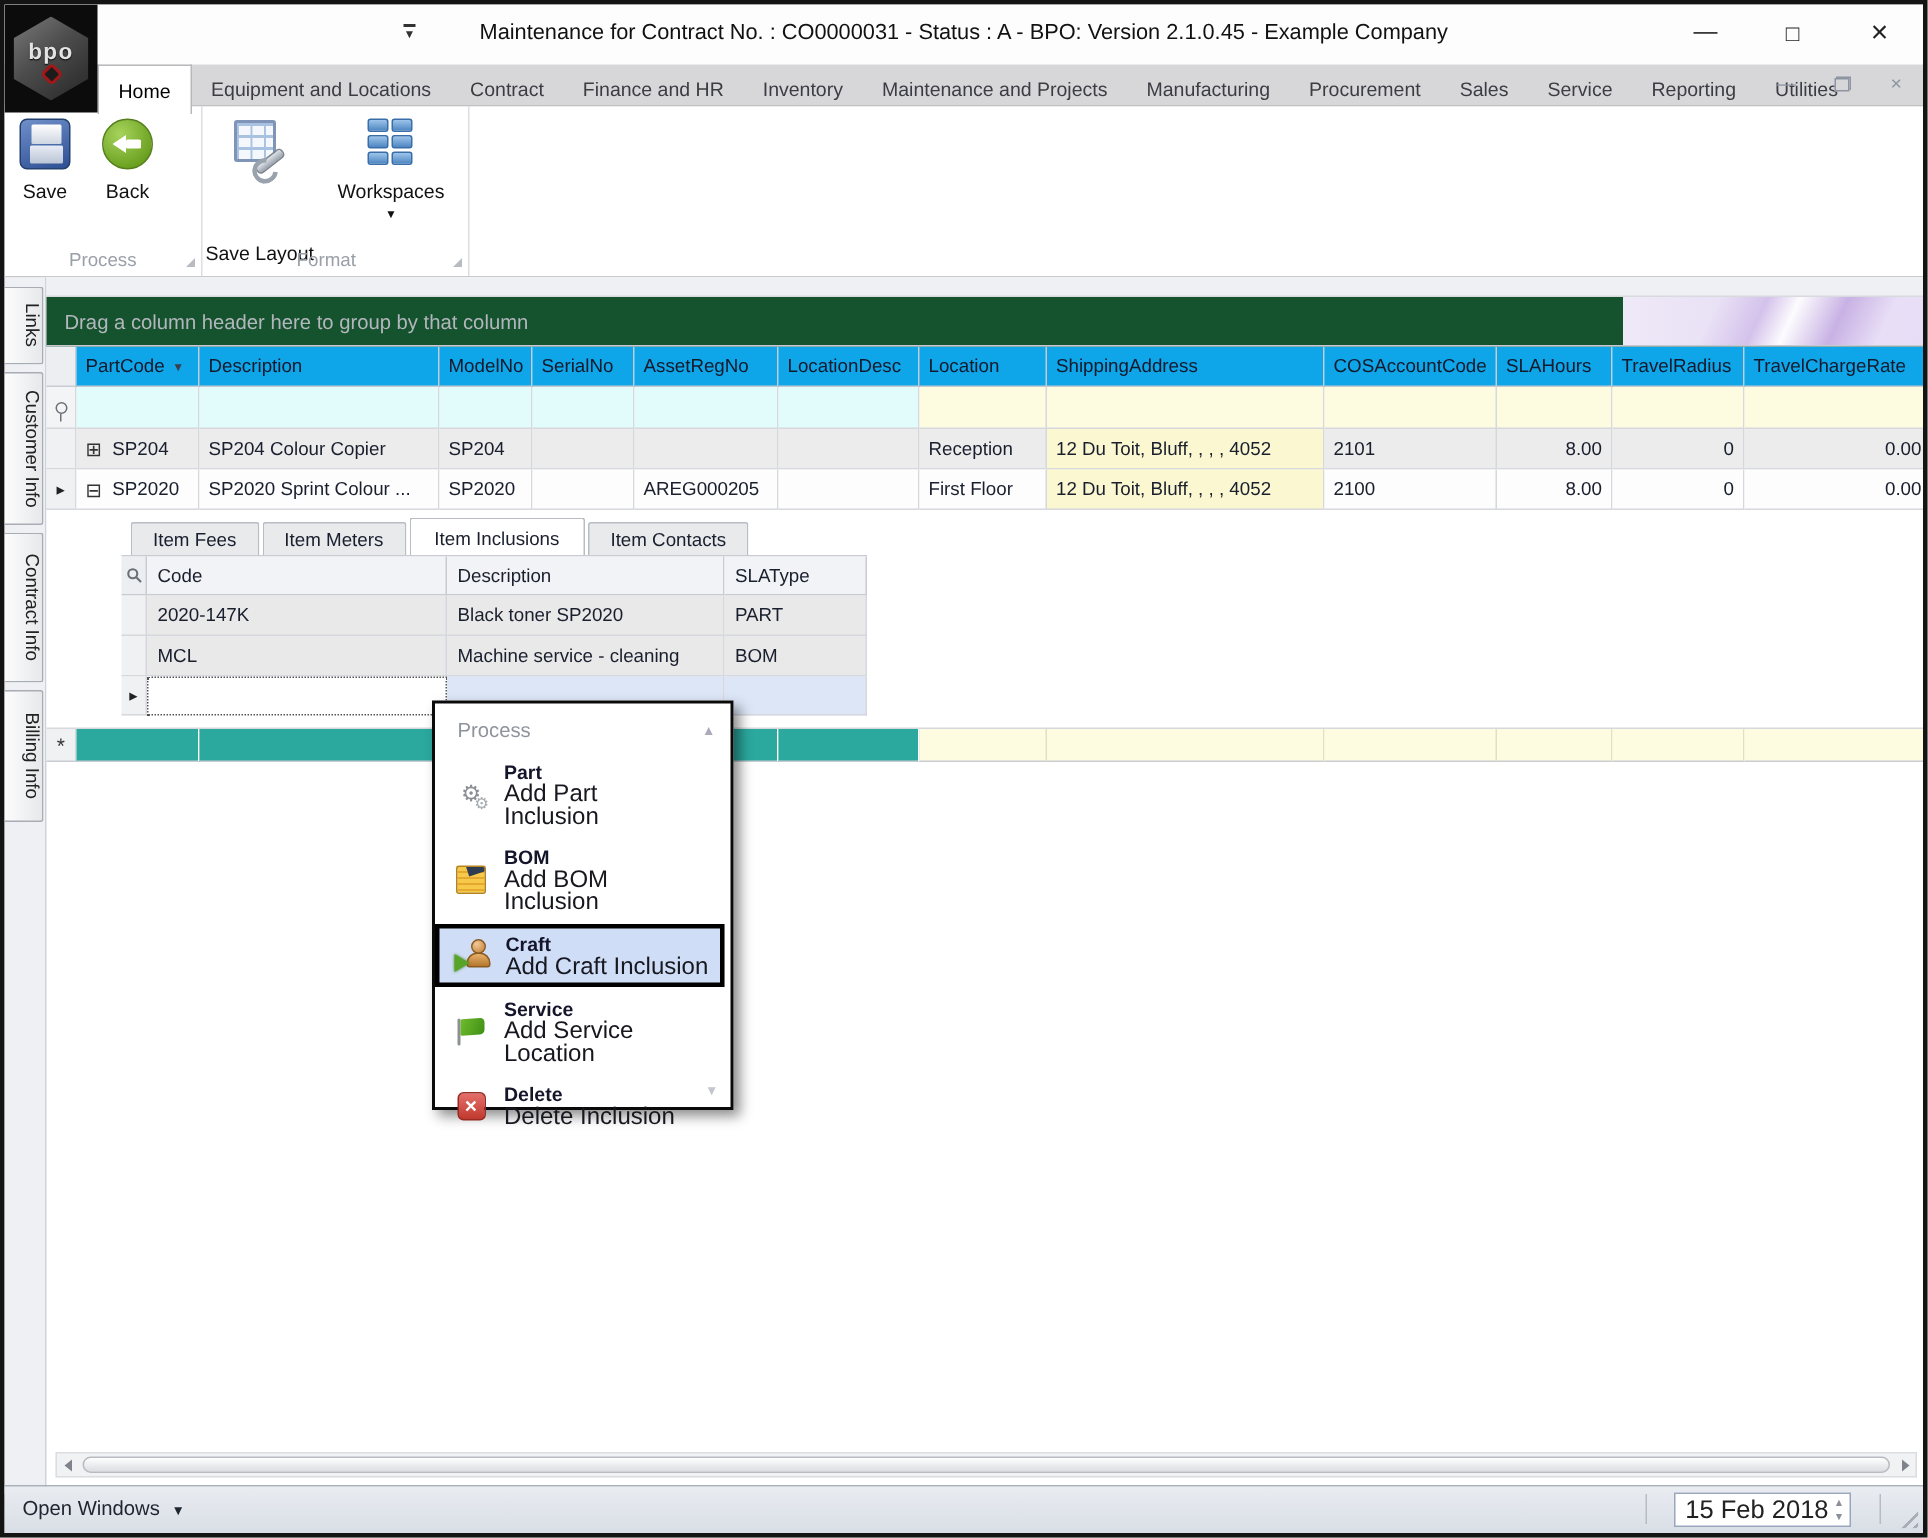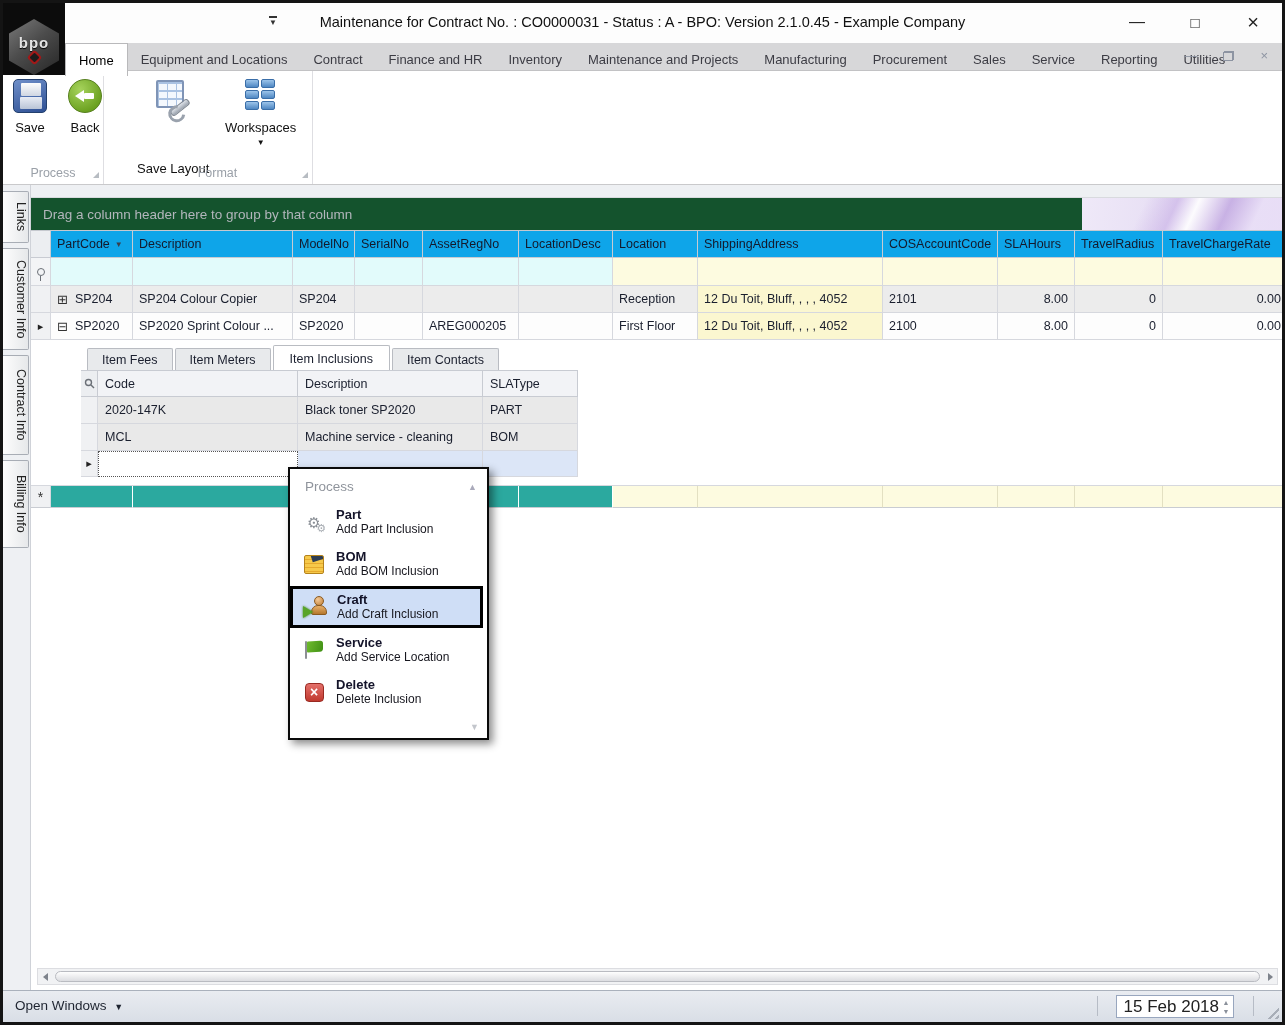--- a/index.html
+++ b/index.html
@@ -2,21 +2,21 @@
 <html><head>
 <meta charset="utf-8">
 <style>
   * { margin:0; padding:0; box-sizing:border-box; }
   html,body { background:#555; }
   body { font-family:"Liberation Sans","DejaVu Sans",sans-serif; }
   .window{ position:relative; width:1285px; height:1025px; background:#fff; border:3px solid #141414; overflow:hidden; }
 
   
   .titlebar{ position:absolute; left:0; top:0; right:0; height:40px; background:#fdfdfd; }
-  .logo{ position:absolute; left:0; top:0; width:62px; height:72px; background:#0c0c0c; z-index:30; display:flex; align-items:flex-end; justify-content:center; }
+  .logo{ position:absolute; left:0; top:0; width:62px; height:72px; background:#0c0c0c; z-index:30; display:flex; align-items:center; justify-content:center; }
   .hex{ width:50px; height:56px; clip-path:polygon(50% 0,100% 26%,100% 74%,50% 100%,0 74%,0 26%); background:linear-gradient(140deg,#7a7a7a 0%,#4c4c4c 45%,#262626 100%); display:flex; align-items:center; justify-content:center; flex-direction:column; }
   .hex .bpo{ color:#e3e3e3; font-weight:bold; font-size:15px; letter-spacing:1px; text-shadow:0 1px 1px #000; margin-top:2px;}
   .hex .ring{ width:11px; height:11px; border:2px solid #a01818; border-radius:3px; transform:rotate(45deg); margin-top:1px; background:#1c1c1c;}
   .qat-arrow{ position:absolute; left:266px; top:13px; font-size:8px; color:#333; border-top:2px solid #333; padding-top:1px; line-height:8px; cursor:default;}
   .title-text{ position:absolute; left:0; right:0; top:11px; text-align:center; font-size:14.5px; color:#111; }
   .win-controls{ position:absolute; right:12px; top:4px; display:flex; gap:24px; }
   .wc{ width:34px; height:30px; display:flex; align-items:center; justify-content:center; font-size:16px; color:#222; cursor:default;}
   .wc.max{ font-size:15px; }
   .wc.close{ font-size:20px; }
 
@@ -28,21 +28,21 @@
   .twc{ font-size:13px; line-height:14px; cursor:default; }
   .restore-ico{ position:relative; width:11px; height:10px; display:inline-block; }
   .restore-ico::before{ content:""; position:absolute; right:0; top:0; width:8px; height:7px; border:1.5px solid #8d94a2; }
   .restore-ico::after{ content:""; position:absolute; left:0; bottom:0; width:8px; height:7px; border:1.5px solid #8d94a2; background:#d7d7d9; }
 
   
   .ribbon{ position:absolute; left:0; top:68px; right:0; height:114px; background:#fff; border-bottom:1px solid #c9c9cb; }
   .rib-group{ position:absolute; top:0; bottom:0; border-right:1px solid #dedee2; }
   .rib-group .glabel{ position:absolute; left:0; right:0; bottom:4px; text-align:center; font-size:12.5px; color:#9aa0a8; }
   .rib-group .launcher{ position:absolute; right:4px; bottom:6px; width:0; height:0; border-left:6px solid transparent; border-bottom:6px solid #b7bcc2; }
-  .g-process{ left:0; width:101px; }
+  .g-process{ left:0; width:132px; }
   .g-format{ left:120px; width:190px; }
   .rib-btn{ position:absolute; top:8px; display:flex; flex-direction:column; align-items:center; cursor:default; }
   .rib-btn .lbl{ margin-top:7px; font-size:13px; color:#111; white-space:nowrap; }
   .rib-btn .dd{ font-size:8px; color:#111; margin-top:3px; }
   
   .ico-save{ width:34px; height:34px; background:linear-gradient(160deg,#6f8fc9,#2d4f93); border-radius:5px; position:relative; border:1px solid #23406e;}
   .ico-save::before{ content:""; position:absolute; left:7px; top:3px; width:20px; height:13px; background:linear-gradient(#fdfdfd,#cfd6e2); border-radius:1px;}
   .ico-save::after{ content:""; position:absolute; left:6px; bottom:3px; width:22px; height:12px; background:linear-gradient(#e8ecf4,#b9c4d6); border-radius:1px;}
   
   .ico-back{ width:34px; height:34px; border-radius:50%; background:radial-gradient(circle at 35% 30%,#a6d35c,#6aa01f 75%); border:1px solid #567f1d; position:relative;}
@@ -120,21 +120,21 @@
   .tri-r{ width:0;height:0;border-top:4px solid transparent;border-bottom:4px solid transparent;border-left:5px solid #7e838c;}
   .hthumb{ flex:1; height:11px; margin:0 3px; background:linear-gradient(#fefefe,#dcdde1); border:1px solid #b9bbc1; border-radius:6px; }
 
   
   .cmenu{ position:absolute; left:285px; top:464px; width:201px; height:273px; background:#fff; border:2px solid #0a0a0a; box-shadow:4px 4px 8px rgba(0,0,0,.45); z-index:60; }
   .cmenu .mhead{ display:flex; justify-content:space-between; align-items:center; padding:10px 10px 6px 15px; }
   .cmenu .mhead .htxt{ font-size:13.5px; color:#8f949c; }
   .cmenu .mhead .up{ font-size:9px; color:#aab; }
   .mitem{ display:flex; align-items:center; gap:9px; padding:5px 6px 5px 11px; margin:2px 24px 2px 0; cursor:default; }
   .mitem .txt .t1{ font-size:13px; font-weight:bold; color:#14142a; line-height:15px; }
-  .mitem .txt .t2{ font-size:12px; color:#17171f; line-height:15px; }
+  .mitem .txt .t2{ font-size:16px; color:#17171f; line-height:15px; }
   .mitem.hl{ background:#cfdef6; border:3px solid #000; margin-right:4px; padding:3px 4px 3px 9px; }
   .mfoot{ position:absolute; right:8px; bottom:6px; font-size:9px; color:#c3c6cc; }
   .micon{ width:26px; height:24px; display:flex; align-items:center; justify-content:center; flex:none; position:relative;}
   .ig{ color:#8a8f96; font-size:15px; line-height:15px; }
   .ig2{ position:absolute; right:1px; bottom:0; color:#a7acb2; font-size:11px; line-height:11px;}
   .ico-bom{ width:20px; height:19px; background:repeating-linear-gradient(#f6c94a 0 3px,#e5a92d 3px 4px); border:1px solid #b5831c; border-radius:2px; position:relative; overflow:hidden;}
   .ico-bom::before{ content:""; position:absolute; right:-4px; top:-5px; width:16px; height:9px; background:#2e3d52; transform:rotate(-18deg); }
   .ico-craft{ position:relative; width:24px; height:24px; }
   .ico-craft .head{ position:absolute; right:3px; top:1px; width:10px; height:10px; border-radius:50%; background:radial-gradient(circle at 35% 30%,#f3c896,#c07e35); border:1px solid #8a5a20;}
   .ico-craft .body{ position:absolute; right:0px; top:10px; width:16px; height:10px; border-radius:7px 7px 2px 2px; background:linear-gradient(#e8b06a,#b5772e); border:1px solid #8a5a20;}

